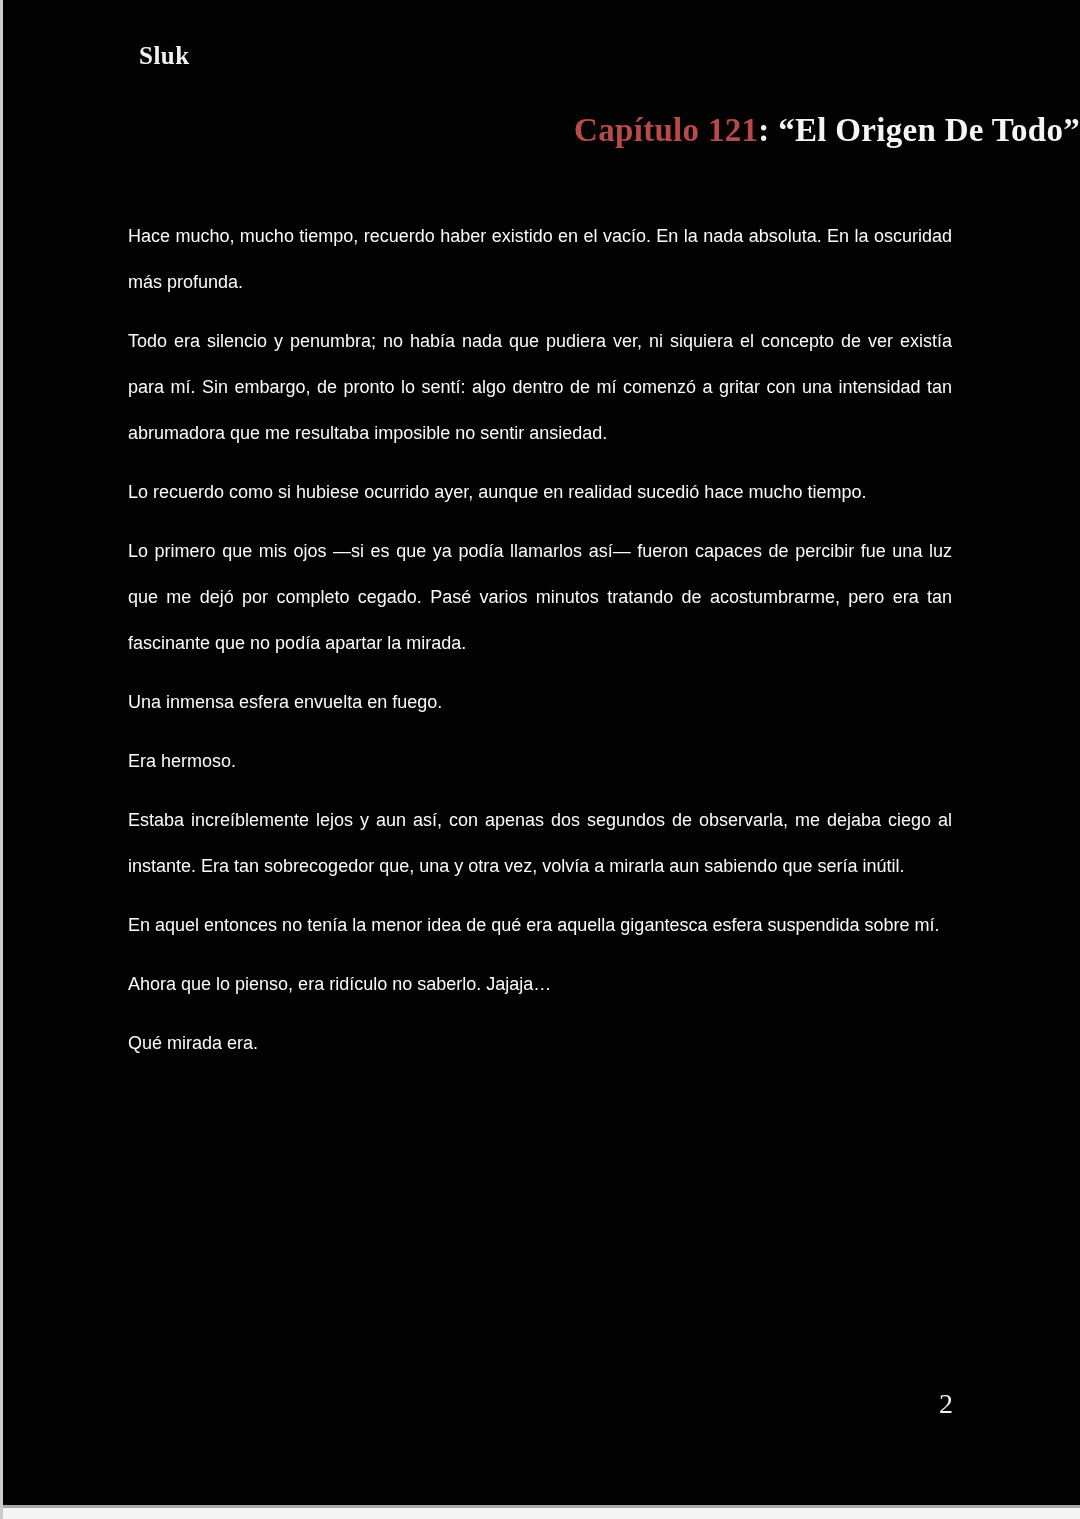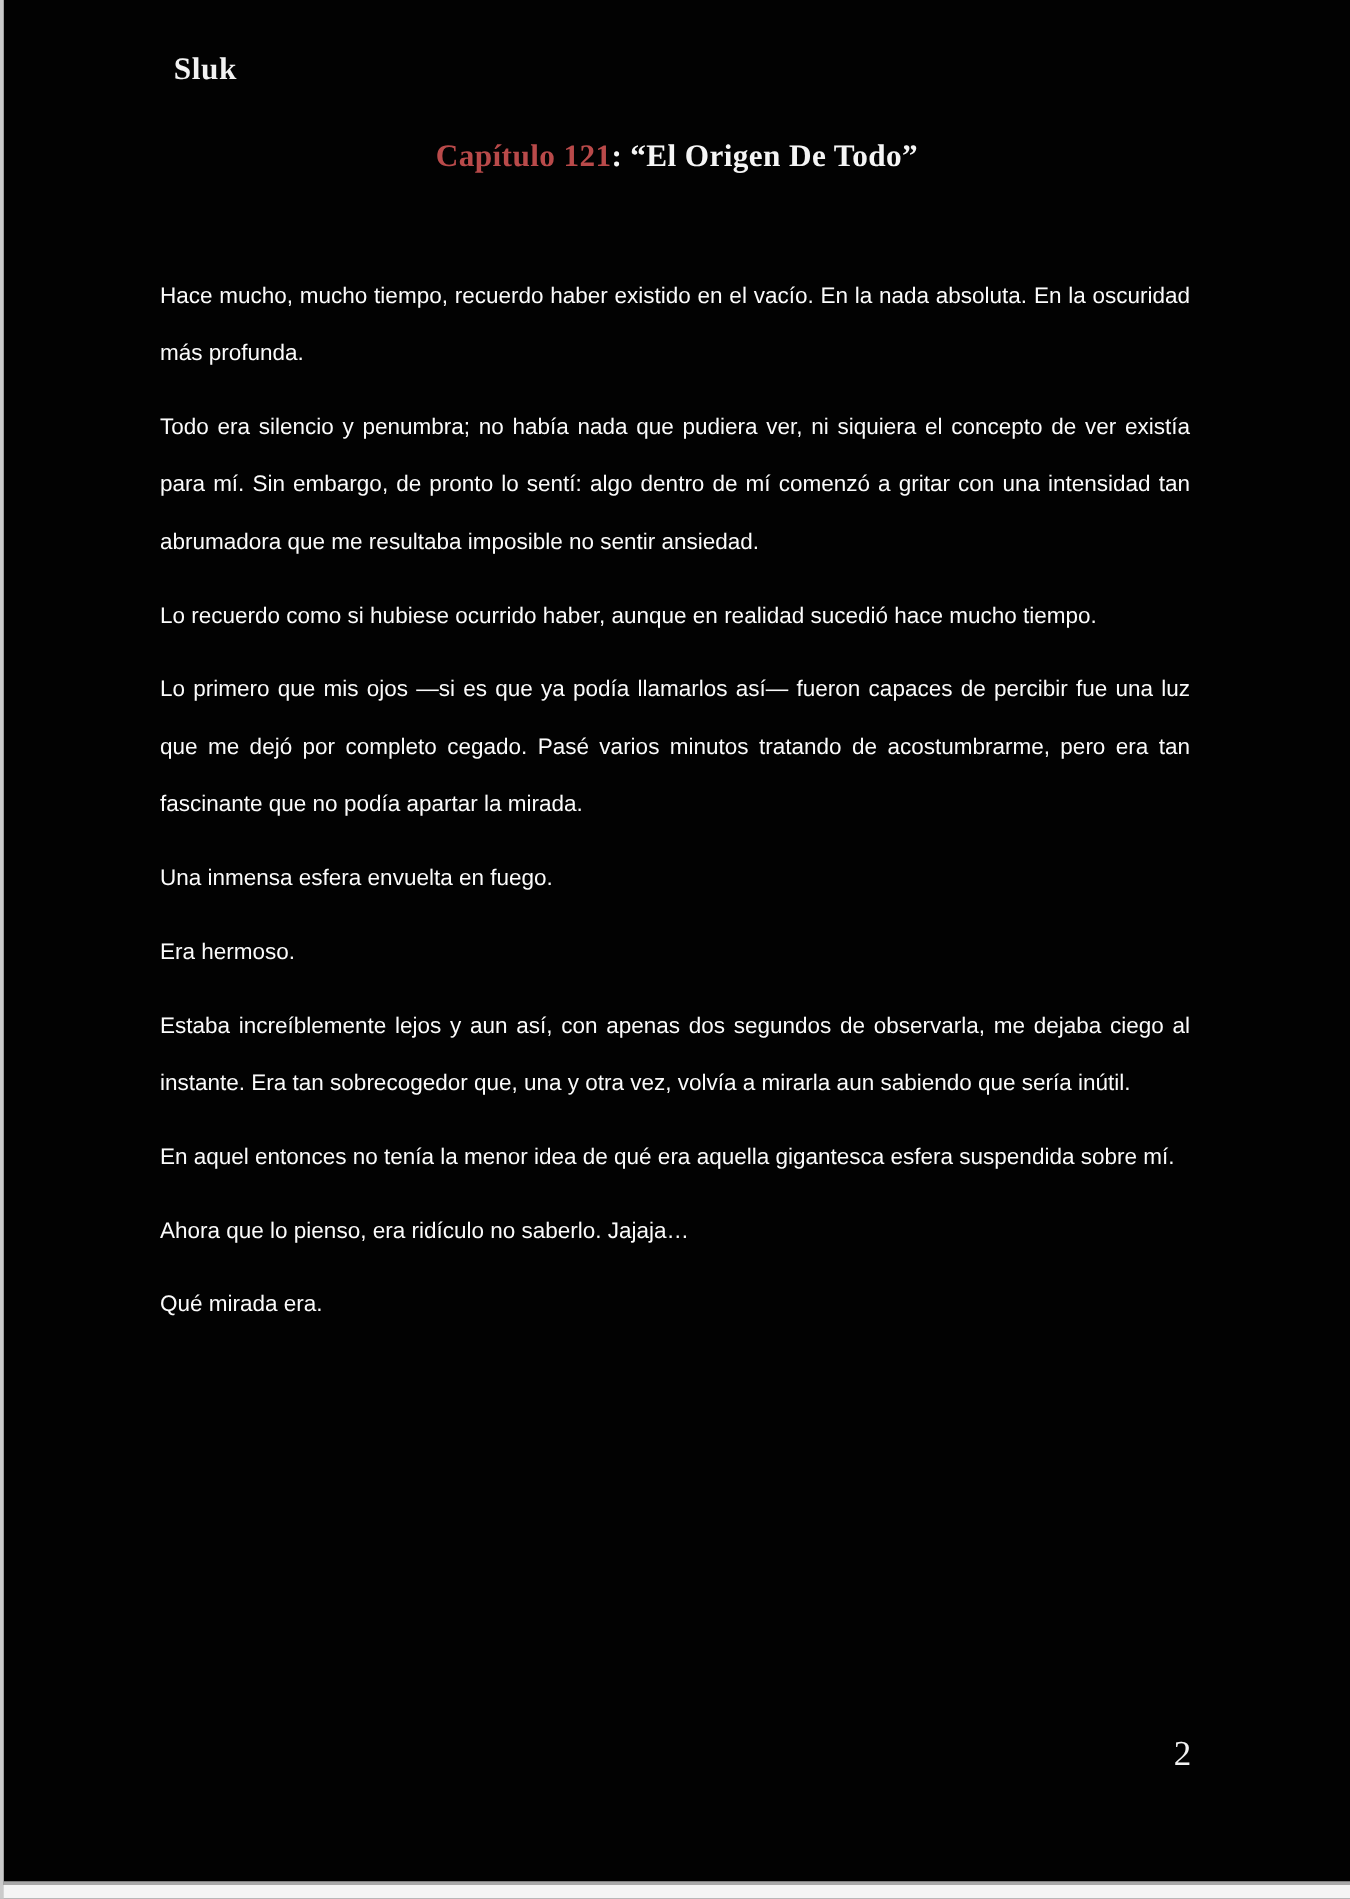--- a/index.html
+++ b/index.html
@@ -35,24 +35,24 @@
     font-size: 25px;
     color: #f2f2f2;
     letter-spacing: 0.5px;
     margin-left: 12px;
   }
   .title {
     position: absolute;
     left: 0;
     top: 112px;
     width: 100%;
-    text-align: center;
+    text-align: right;
     font-family: "Liberation Serif", serif;
     font-weight: bold;
-    font-size: 25px;
+    font-size: 33px;
     color: #f5f5f5;
     letter-spacing: 0.3px;
   }
   .content {
     position: absolute;
     left: 125px;
     top: 213px;
     width: 824px;
     color: #fbfbfb;
     font-size: 18px;
@@ -83,21 +83,21 @@
 
   <div class="author">Sluk</div>
 
   <div class="title">
     <span class="chapter" style="color: rgb(185, 74, 74);">Capítulo 121</span><span>: “El Origen De Todo”</span>
   </div>
 
   <div class="content">
       <p>Hace mucho, mucho tiempo, recuerdo haber existido en el vacío. En la nada absoluta. En la oscuridad más profunda.</p>
       <p>Todo era silencio y penumbra; no había nada que pudiera ver, ni siquiera el concepto de ver existía para mí. Sin embargo, de pronto lo sentí: algo dentro de mí comenzó a gritar con una intensidad tan abrumadora que me resultaba imposible no sentir ansiedad.</p>
-      <p>Lo recuerdo como si hubiese ocurrido haber, aunque en realidad sucedió hace mucho tiempo.</p>
+      <p>Lo recuerdo como si hubiese ocurrido ayer, aunque en realidad sucedió hace mucho tiempo.</p>
       <p>Lo primero que mis ojos —si es que ya podía llamarlos así— fueron capaces de percibir fue una luz que me dejó por completo cegado. Pasé varios minutos tratando de acostumbrarme, pero era tan fascinante que no podía apartar la mirada.</p>
       <p>Una inmensa esfera envuelta en fuego.</p>
       <p>Era hermoso.</p>
       <p>Estaba increíblemente lejos y aun así, con apenas dos segundos de observarla, me dejaba ciego al instante. Era tan sobrecogedor que, una y otra vez, volvía a mirarla aun sabiendo que sería inútil.</p>
       <p>En aquel entonces no tenía la menor idea de qué era aquella gigantesca esfera suspendida sobre mí.</p>
       <p class="italic">Ahora que lo pienso, era ridículo no saberlo. Jajaja…</p>
       <p class="italic">Qué mirada era.</p>
     </div>
 
   <div class="page-number">2</div>

